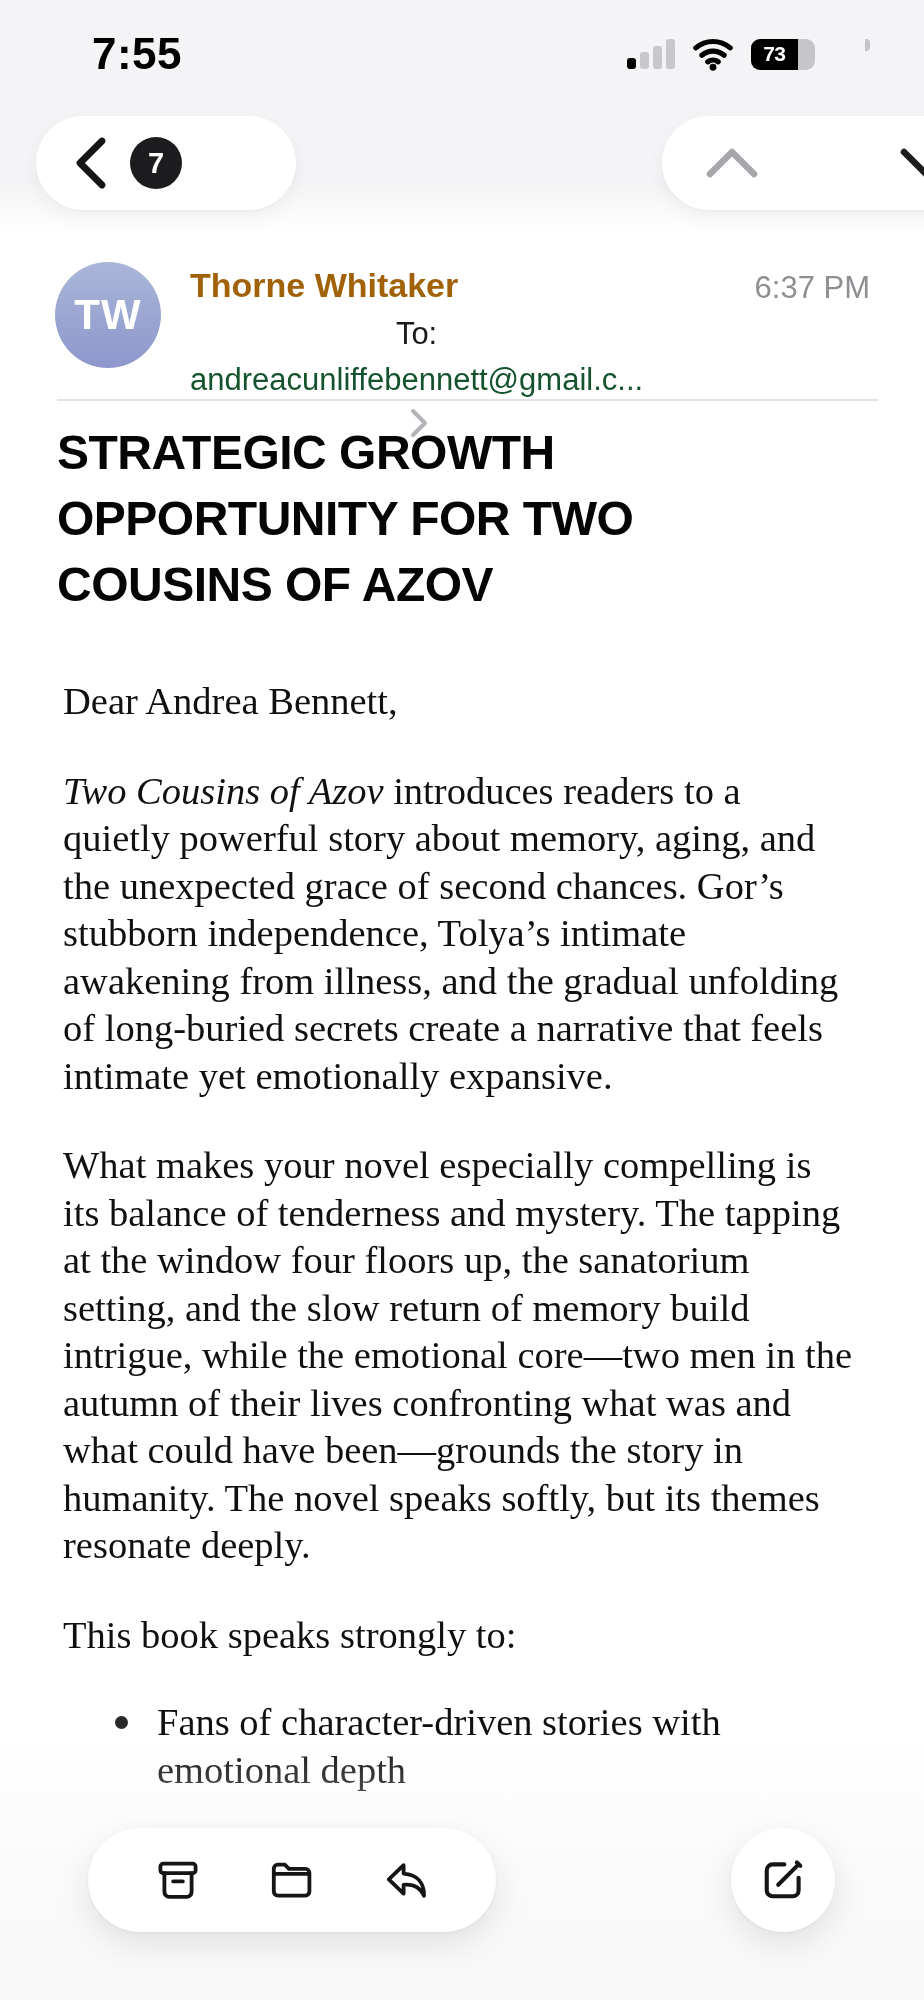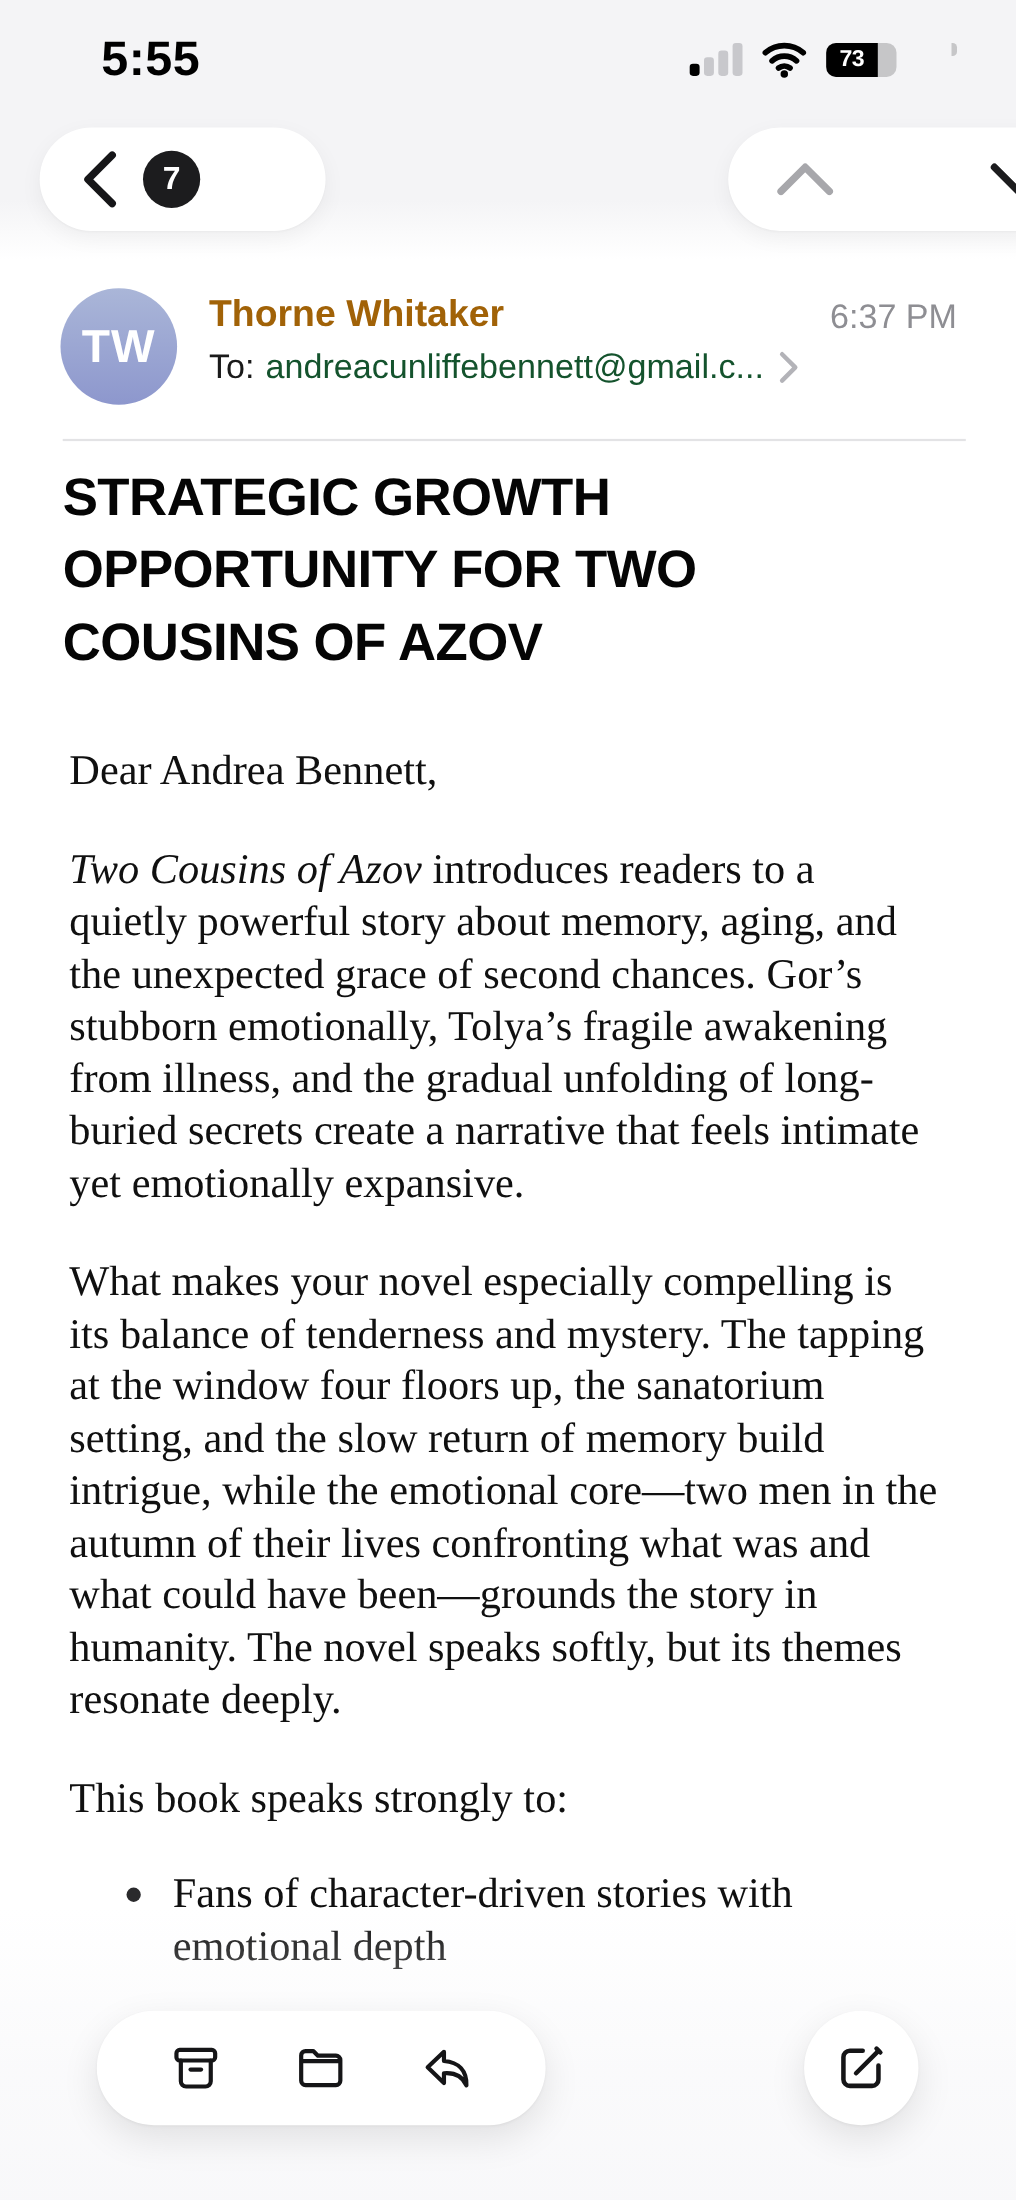--- a/index.html
+++ b/index.html
@@ -28,21 +28,21 @@
   .badge{width:52px;height:52px;border-radius:50%;background:#1c1c1e;color:#fff;display:flex;
          align-items:center;justify-content:center;font-size:29px;font-weight:600;}
   .nav-pill svg{display:block;}
   
   .avatar{position:absolute;left:55px;top:262px;width:106px;height:106px;border-radius:50%;z-index:4;
           background:linear-gradient(180deg,#aab6d8,#8d97cd);display:flex;align-items:center;justify-content:center;}
   .avatar span{color:#fff;font-size:42px;font-weight:700;letter-spacing:1px;}
   .sender-name{position:absolute;left:190px;top:266px;font-size:34px;font-weight:700;color:#a16207;z-index:4;}
   .sent-time{position:absolute;right:54px;top:270px;font-size:31px;color:#8e8e93;z-index:4;}
   .to-row{position:absolute;left:190px;top:316px;display:flex;align-items:center;gap:10px;z-index:4;
-          font-size:31px;}
+          font-size:31px;flex-direction:column;}
   .to-label{color:#1a1a1a;}
   .to-recipient{color:#14532d;}
   .divider{position:absolute;left:57px;right:46px;top:399px;height:2px;background:#e3e3e5;}
   
   .subject{position:absolute;left:57px;top:420px;width:690px;margin:0;z-index:1;
            font-size:48px;line-height:66px;font-weight:700;color:#050505;letter-spacing:-0.5px;}
   .email-body{position:absolute;left:57px;top:678px;width:800px;z-index:1;
               font-family:"Liberation Serif","DejaVu Serif",serif;font-size:38.5px;line-height:47.5px;color:#101010;}
   .email-body p{margin:0 0 42px 6px;}
   .email-body p:last-of-type{margin-bottom:0;}
@@ -64,21 +64,21 @@
             display:flex;align-items:center;justify-content:center;}
   .icon-btn svg{display:block;}
 </style>
 </head>
 <body>
 
 <div class="screen">
   <div class="top-band"></div>
 
   <div class="status-bar">
-    <span class="status-time">5:55</span>
+    <span class="status-time">7:55</span>
     <div class="status-icons">
       <div class="cell">
         <i class="on" style="height:11px"></i>
           <i style="height:17px"></i>
           <i style="height:23px"></i>
           <i style="height:30px"></i>
       </div>
       <svg width="44" height="34" viewBox="0 0 24 19" fill="none" stroke="#000" stroke-width="2.9" stroke-linecap="round">
         <path d="M2.4 6.1a14.6 14.6 0 0 1 19.2 0"></path>
         <path d="M5.8 10.2a9.4 9.4 0 0 1 12.4 0"></path>
@@ -127,21 +127,21 @@
       <path d="M1.5 1.5 7.5 7.5 1.5 13.5"></path>
     </svg>
   </div>
 
   <div class="divider"></div>
 
   <h1 class="subject">STRATEGIC GROWTH OPPORTUNITY FOR TWO COUSINS OF AZOV</h1>
 
   <div class="email-body">
     <p>Dear Andrea Bennett,</p>
-    <p><em>Two Cousins of Azov</em><span> introduces readers to a quietly powerful story about memory, aging, and the unexpected grace of second chances. Gor’s stubborn emotionally, Tolya’s fragile awakening from illness, and the gradual unfolding of long-buried secrets create a narrative that feels intimate yet emotionally expansive.</span></p>
+    <p><em>Two Cousins of Azov</em><span> introduces readers to a quietly powerful story about memory, aging, and the unexpected grace of second chances. Gor’s stubborn independence, Tolya’s intimate awakening from illness, and the gradual unfolding of long-buried secrets create a narrative that feels intimate yet emotionally expansive.</span></p>
     <p>What makes your novel especially compelling is its balance of tenderness and mystery. The tapping at the window four floors up, the sanatorium setting, and the slow return of memory build intrigue, while the emotional core—two men in the autumn of their lives confronting what was and what could have been—grounds the story in humanity. The novel speaks softly, but its themes resonate deeply.</p>
     <p>This book speaks strongly to:</p>
     <ul class="speaks">
       <li>
         <i class="dot"></i>
         <span>Fans of character-driven stories with</span>
         <span>emotional depth</span>
       </li>
     </ul>
   </div>

